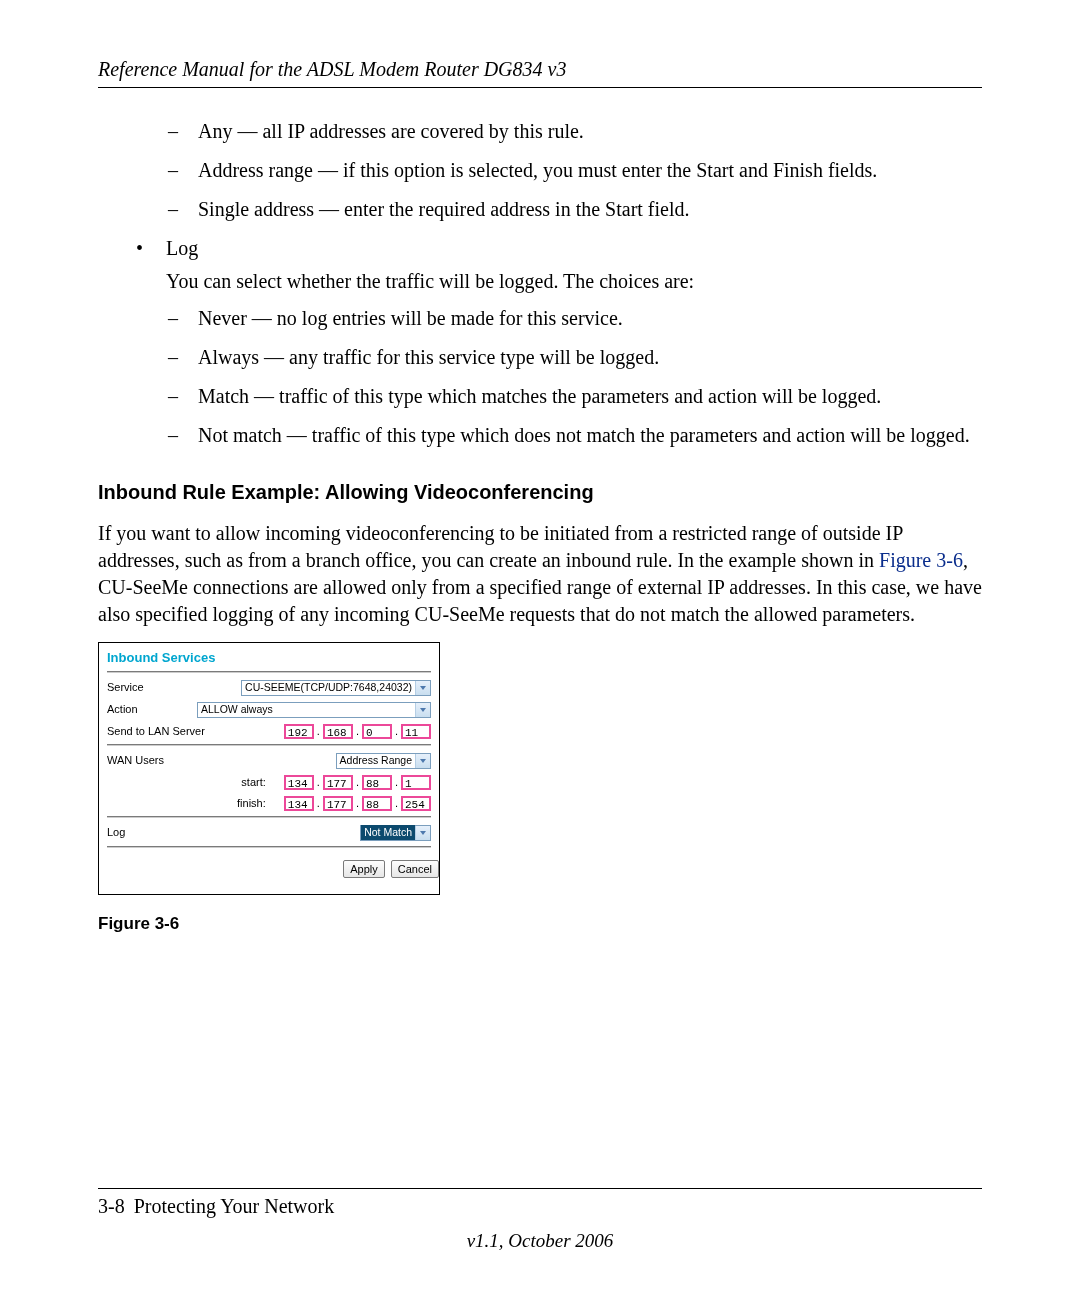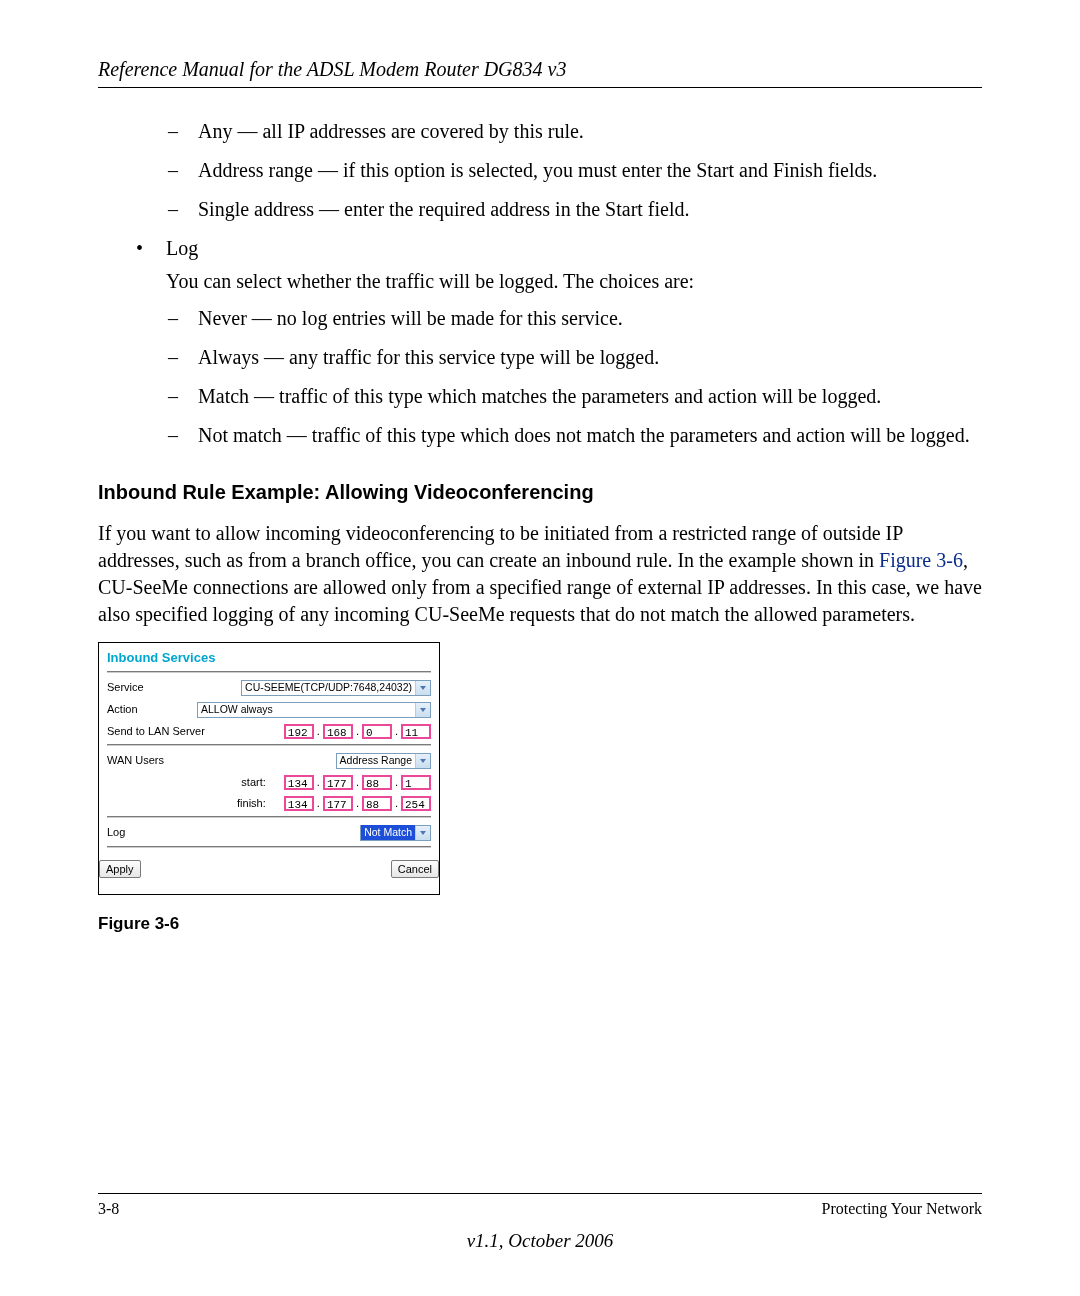--- a/index.html
+++ b/index.html
@@ -120,21 +120,21 @@
     display: inline-flex;
     align-items: center;
     border: 1px solid #7b9ebd;
     background: #fff;
     font-family: Arial, sans-serif;
     font-size: 10.5px;
     height: 16px;
     box-sizing: border-box;
   }
   .sel.highlight .sel-text {
-     background: #1d4ed8;
+     background: #0c4a6e;
      color: #fff;
   }
   .sel-text {
     padding: 0 3px;
     white-space: nowrap;
   }
   .sel-arrow {
     width: 14px;
     height: 14px;
     background: linear-gradient(#e6f0fb, #c9deef);
@@ -183,22 +183,22 @@
   .btn {
     border: 1px solid #7a7a7a;
     background: linear-gradient(#fdfdfd,#e6e6e6);
     font-family: Arial, sans-serif;
     font-size: 11px;
     padding: 1px 6px;
     border-radius: 2px;
   }
   .btnrow {
     display: flex;
-    justify-content: space-between;
-    gap: 14px;
+    justify-content: flex-end;
+    gap: 6px;
     padding: 8px 0 4px 0;
   }
   .figure-caption {
     font-family: Arial, Helvetica, sans-serif;
     font-weight: bold;
     font-size: 17px;
     margin-top: 18px;
   }
   
   .footer {
@@ -207,22 +207,23 @@
     left: 98px;
     right: 98px;
   }
   hr.footer-rule {
     border: none;
     border-top: 1.3px solid #000;
     margin: 0 0 6px 0;
   }
   .footer-row {
     display: flex;
-    justify-content: space-between;
-    font-size: 16px;
+    justify-content: flex-start;
+    font-size: 20px;
+    gap: 9px;
   }
   .footer-version {
     text-align: center;
     font-style: italic;
     font-size: 19px;
     margin-top: 12px;
   }
 </style>
 </head>
 <body>

